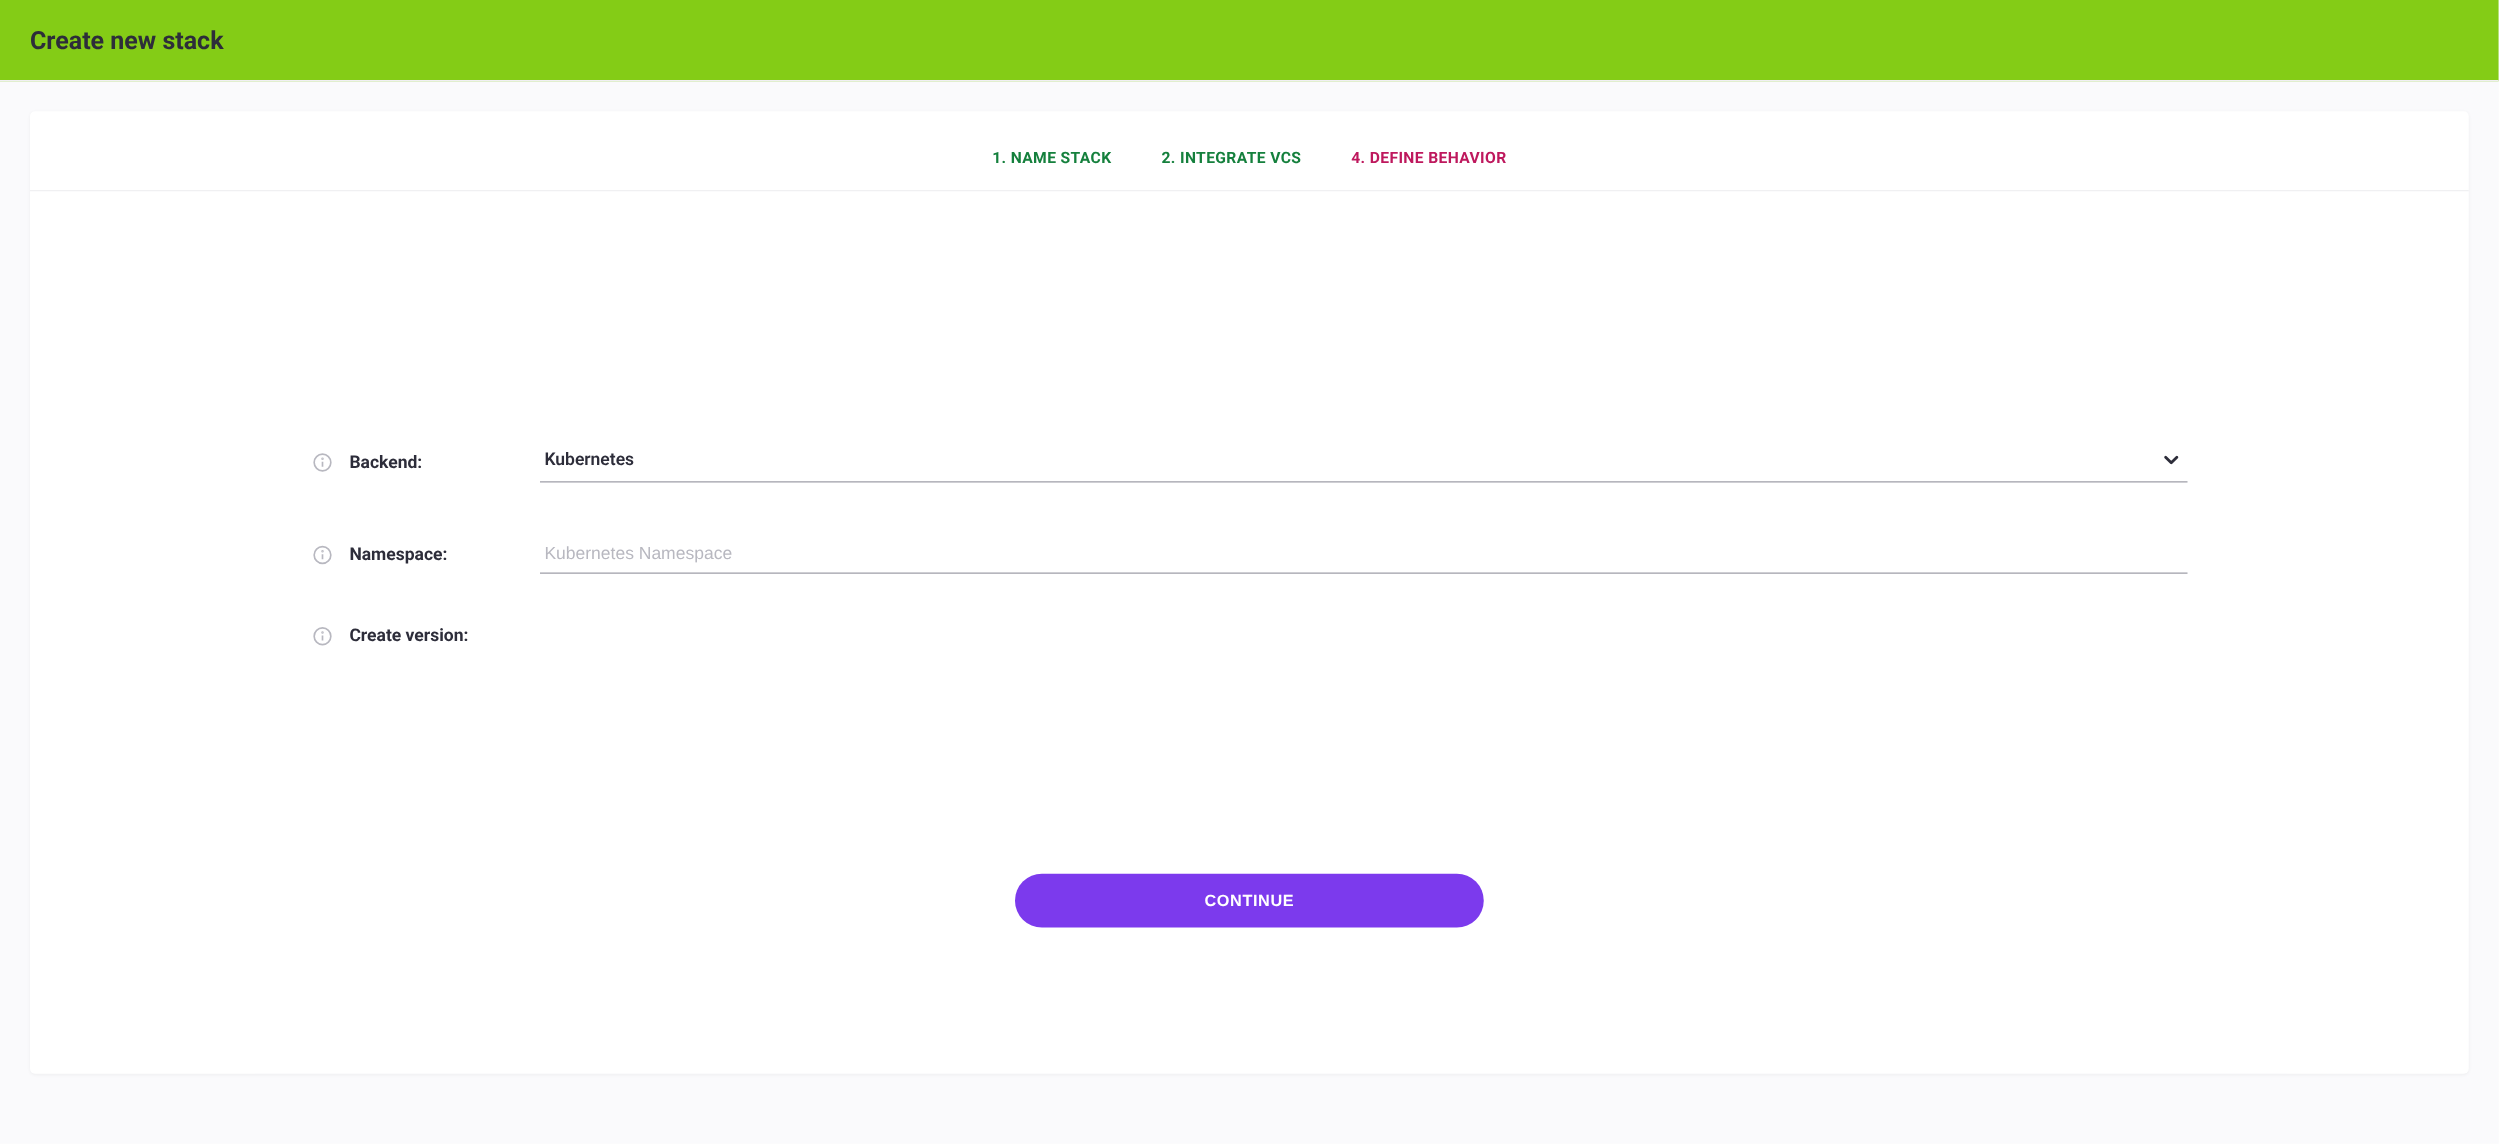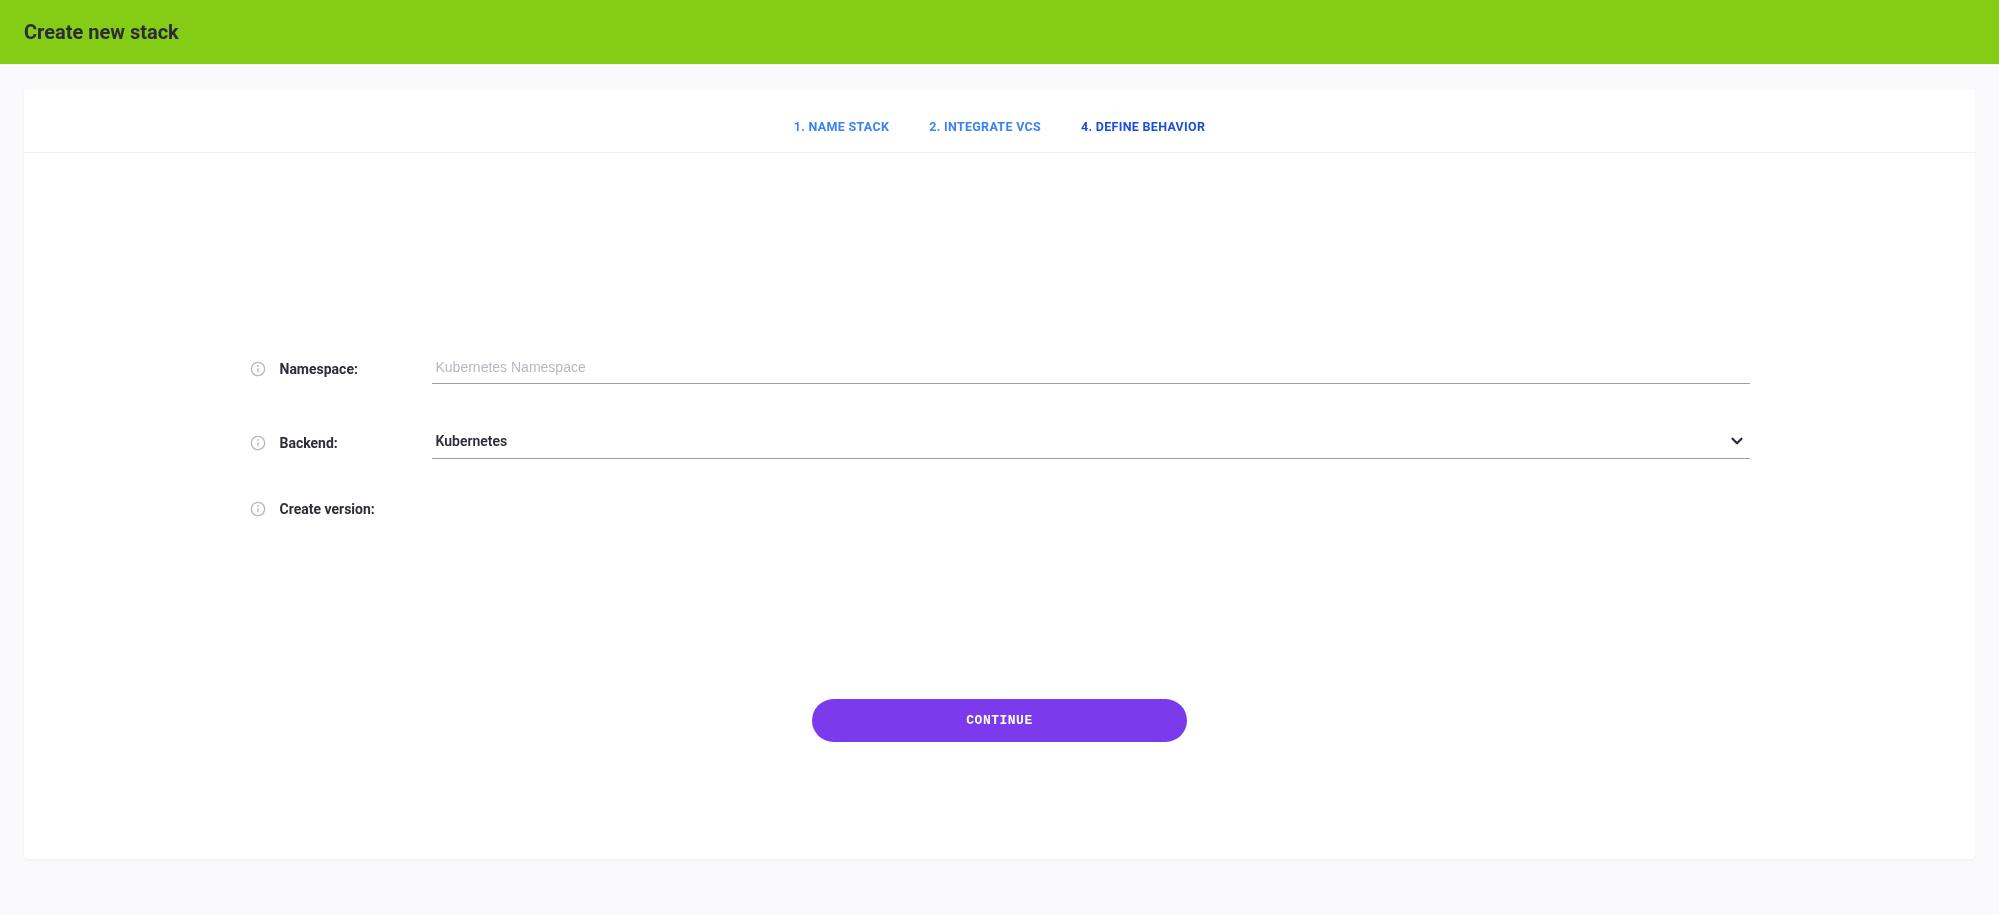--- a/index.html
+++ b/index.html
@@ -36,31 +36,31 @@
       display: flex;
       justify-content: center;
       border-bottom: 1px solid #f0f0f2;
       padding-top: 14px;
     }
     .tab {
       padding: 16px 20px;
       font-size: 12.5px;
       font-weight: 700;
       letter-spacing: 0.3px;
-      color: #3b82f6;
+      color: #15803d;
       text-transform: uppercase;
       cursor: pointer;
       border-bottom: 3px solid transparent;
       margin-bottom: -1px;
     }
     .tab.active {
       border-bottom: 3px solid #2d2d3a;
     }
     .tab.disabled {
-      color: #1d4ed8;
+      color: #be185d;
       cursor: default;
     }
     .form-section {
       padding: 200px 0 0 0;
       display: flex;
       flex-direction: column;
       align-items: center;
     }
     .form-row {
       display: flex;
@@ -136,54 +136,40 @@
       color: #ffffff;
       border: none;
       border-radius: 999px;
       padding: 14px 0;
       width: 375px;
       font-size: 13px;
       font-weight: 700;
       letter-spacing: 0.5px;
       text-transform: uppercase;
       cursor: pointer;
-      font-family: Liberation Mono, monospace;
+      font-family: Liberation Sans, sans-serif;
     }
   </style>
 </head>
 <body>
 
 <div class="header">
   <h1>Create new stack</h1>
 </div>
 
 <div class="main-container">
   <div class="card">
 
     <div class="tabs">
       <div class="tab">1. NAME STACK</div>
       <div class="tab">2. INTEGRATE VCS</div>
       <div class="tab disabled">4. DEFINE BEHAVIOR</div>
     </div>
 
     <div class="form-section">
-
-      <div class="form-row">
-        <span class="info-icon">
-          <svg viewBox="0 0 24 24" fill="none" stroke="currentColor" stroke-width="2">
-            <circle cx="12" cy="12" r="10"></circle>
-            <line x1="12" y1="11" x2="12" y2="17"></line>
-            <circle cx="12" cy="7.5" r="0.5" fill="currentColor"></circle>
-          </svg>
-        </span>
-        <div class="form-label">Namespace:</div>
-        <div class="form-control-wrap">
-          <input type="text" class="form-input" placeholder="Kubernetes Namespace" style="">
-        </div>
-      </div>
 
       <div class="form-row">
         <span class="info-icon">
           <svg viewBox="0 0 24 24" fill="none" stroke="currentColor" stroke-width="2">
             <circle cx="12" cy="12" r="10"></circle>
             <line x1="12" y1="11" x2="12" y2="17"></line>
             <circle cx="12" cy="7.5" r="0.5" fill="currentColor"></circle>
           </svg>
         </span>
         <div class="form-label">Backend:</div>
@@ -198,20 +184,34 @@
       </div>
 
       <div class="form-row">
         <span class="info-icon">
           <svg viewBox="0 0 24 24" fill="none" stroke="currentColor" stroke-width="2">
             <circle cx="12" cy="12" r="10"></circle>
             <line x1="12" y1="11" x2="12" y2="17"></line>
             <circle cx="12" cy="7.5" r="0.5" fill="currentColor"></circle>
           </svg>
         </span>
+        <div class="form-label">Namespace:</div>
+        <div class="form-control-wrap">
+          <input type="text" class="form-input" placeholder="Kubernetes Namespace" style="">
+        </div>
+      </div>
+
+      <div class="form-row">
+        <span class="info-icon">
+          <svg viewBox="0 0 24 24" fill="none" stroke="currentColor" stroke-width="2">
+            <circle cx="12" cy="12" r="10"></circle>
+            <line x1="12" y1="11" x2="12" y2="17"></line>
+            <circle cx="12" cy="7.5" r="0.5" fill="currentColor"></circle>
+          </svg>
+        </span>
         <div class="form-label">Create version:</div>
       </div>
 
       <div class="continue-wrap">
         <button class="continue-btn">CONTINUE</button>
       </div>
 
     </div>
 
   </div>

